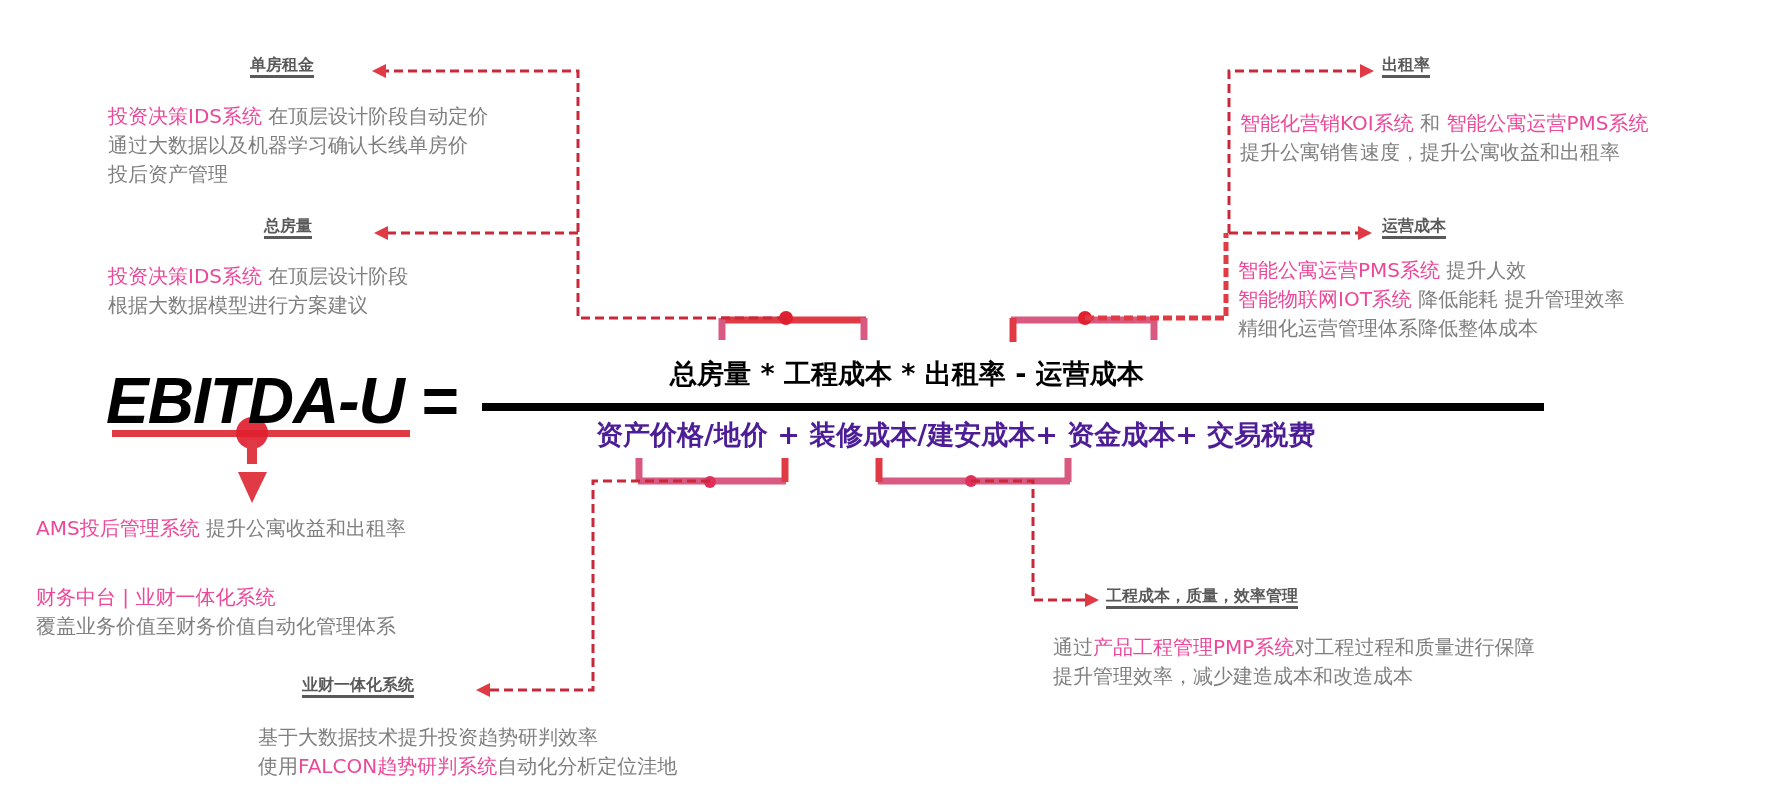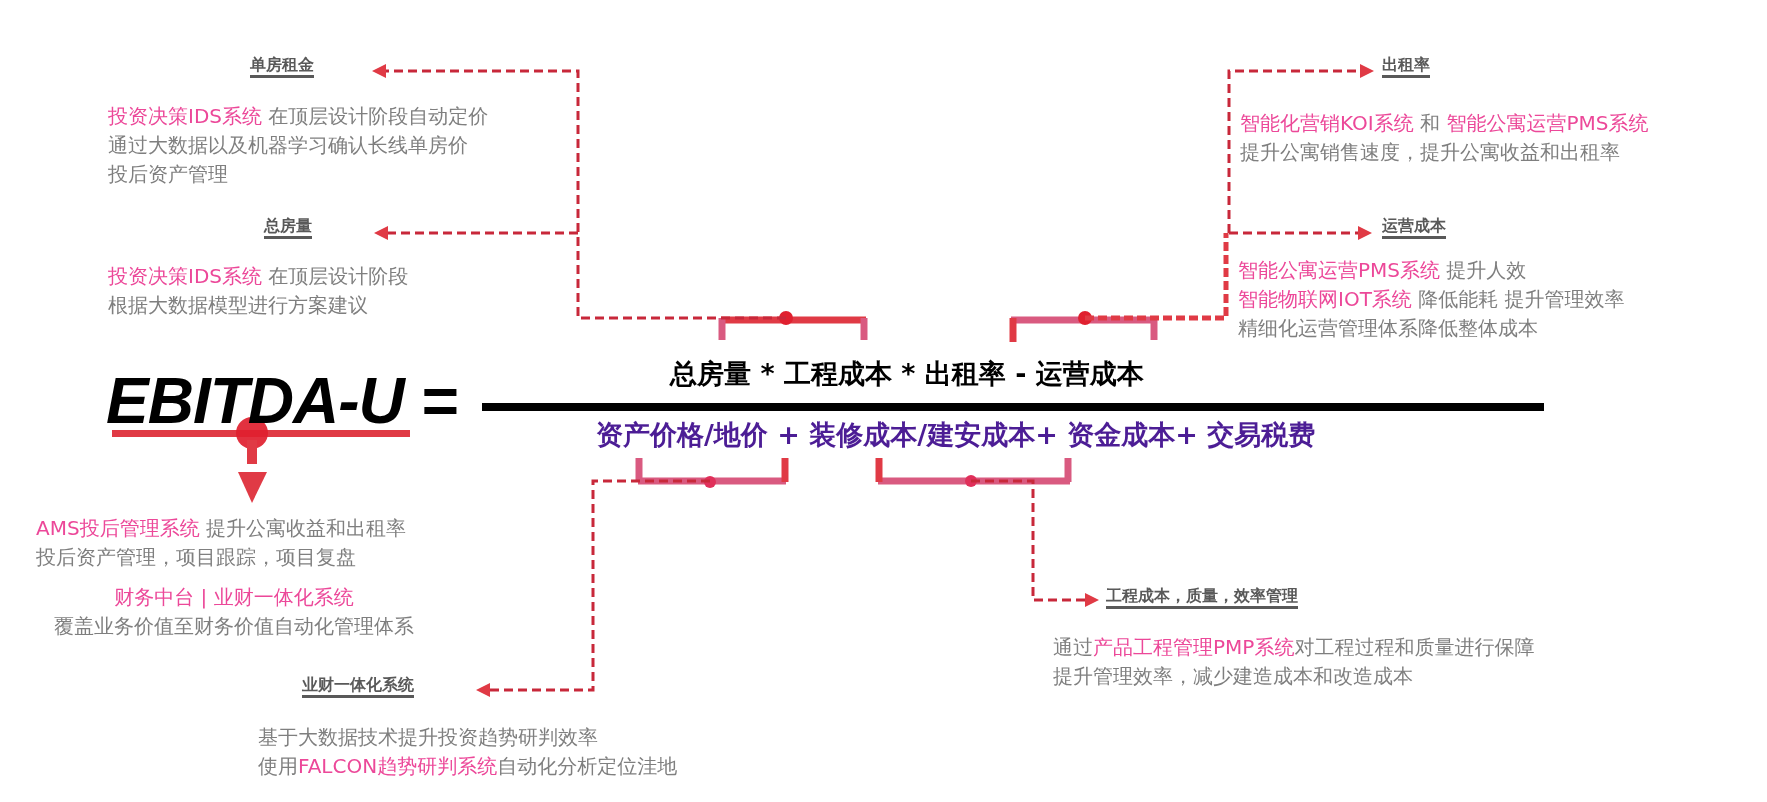--- a/index.html
+++ b/index.html
@@ -104,23 +104,22 @@
 
 <div class="heading" style="left:1382px; top:216px;">运营成本</div>
 <div class="desc" style="left:1238px; top:256px;">
   <div><span class="red">智能公寓运营PMS系统</span><span> 提升人效</span></div>
   <div><span class="red">智能物联网IOT系统</span><span> 降低能耗 提升管理效率</span></div>
   <div>精细化运营管理体系降低整体成本</div>
 </div>
 
 <div class="desc" style="left:36px; top:514px;">
   <div><span class="red">AMS投后管理系统</span><span> 提升公寓收益和出租率</span></div>
-  <div>投后资产管理，项目跟踪，项目复盘</div>
 </div>
-<div class="desc" style="left:54px; top:583px;text-align:center;">
+<div class="desc" style="left:36px; top:583px;">
   <div class="red">财务中台 | 业财一体化系统</div>
   <div>覆盖业务价值至财务价值自动化管理体系</div>
 </div>
 
 <div class="heading" style="left:302px; top:675px;">业财一体化系统</div>
 <div class="desc" style="left:258px; top:723px;">
   <div>基于大数据技术提升投资趋势研判效率</div>
   <div><span>使用</span><span class="red">FALCON趋势研判系统</span><span>自动化分析定位洼地</span></div>
 </div>
 

